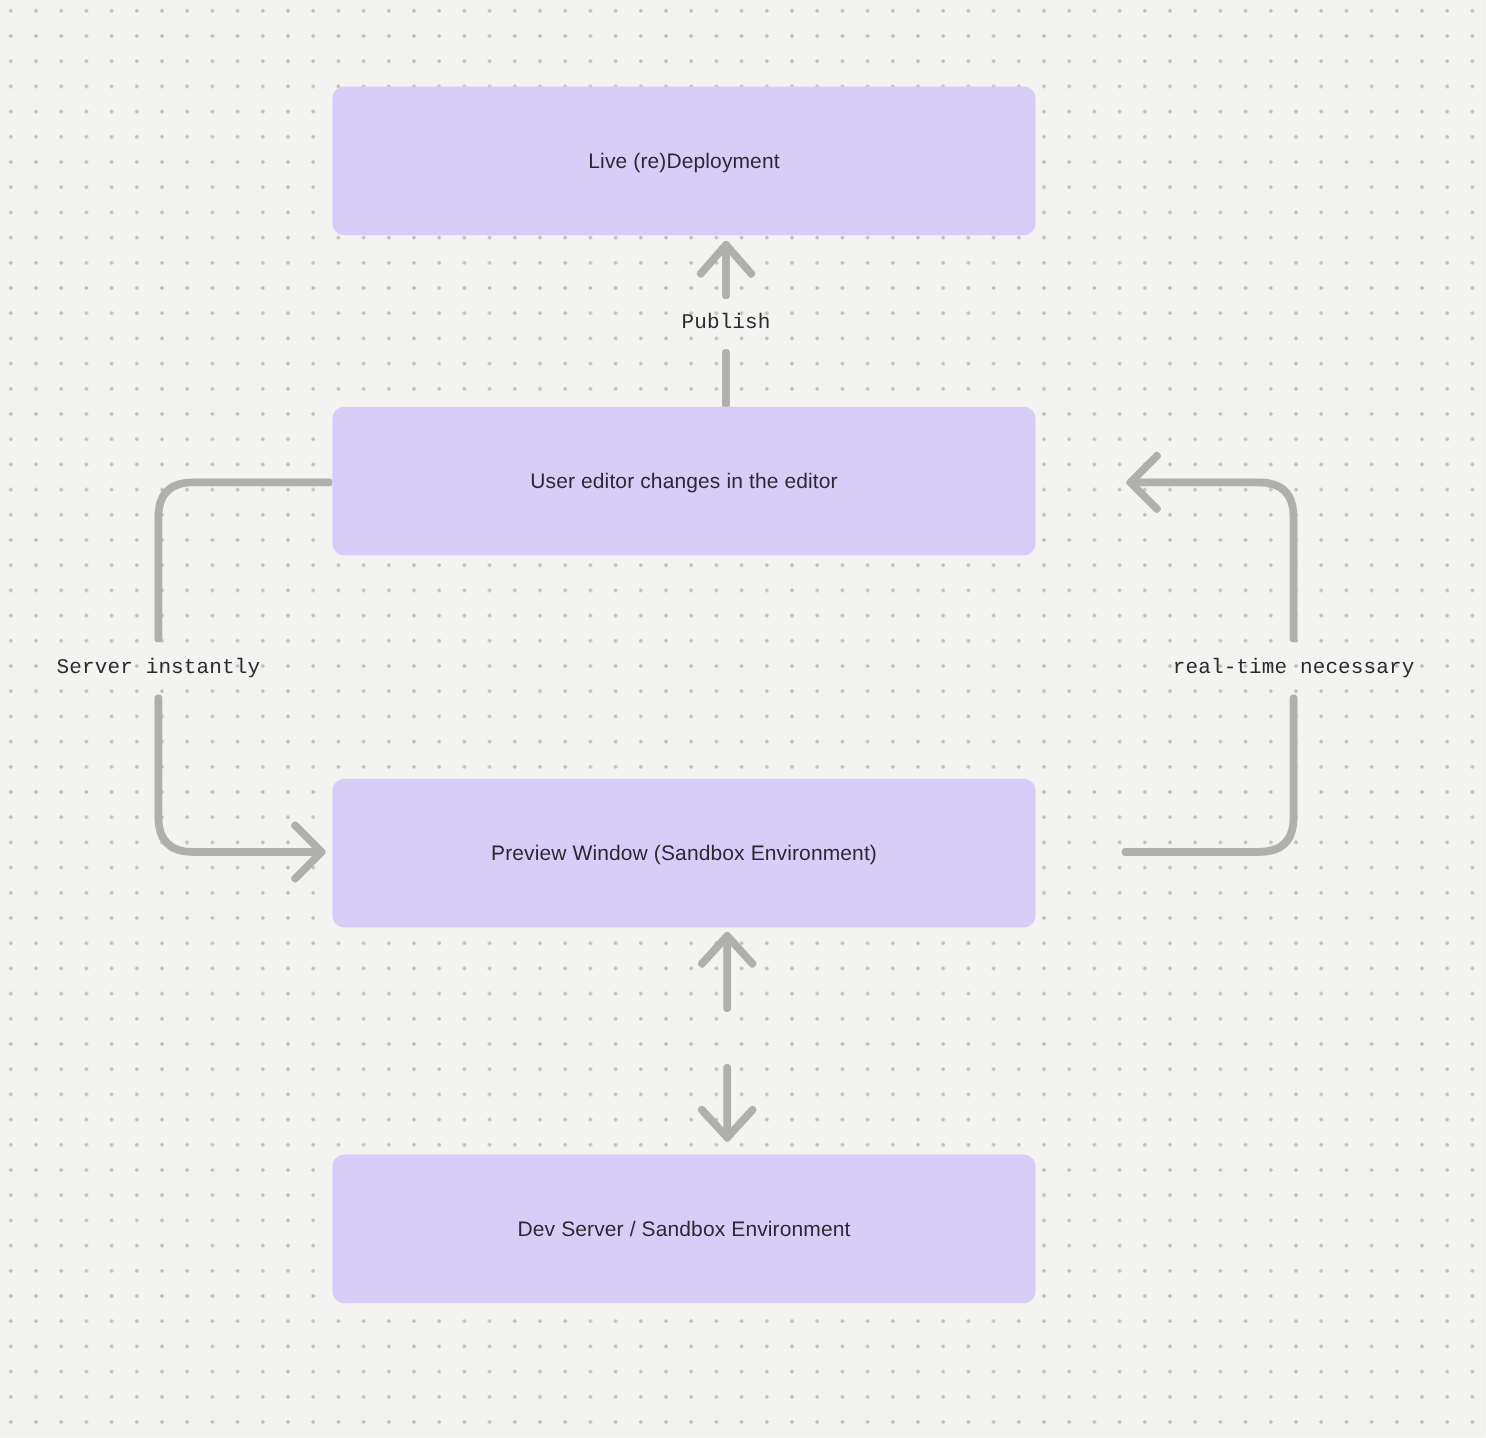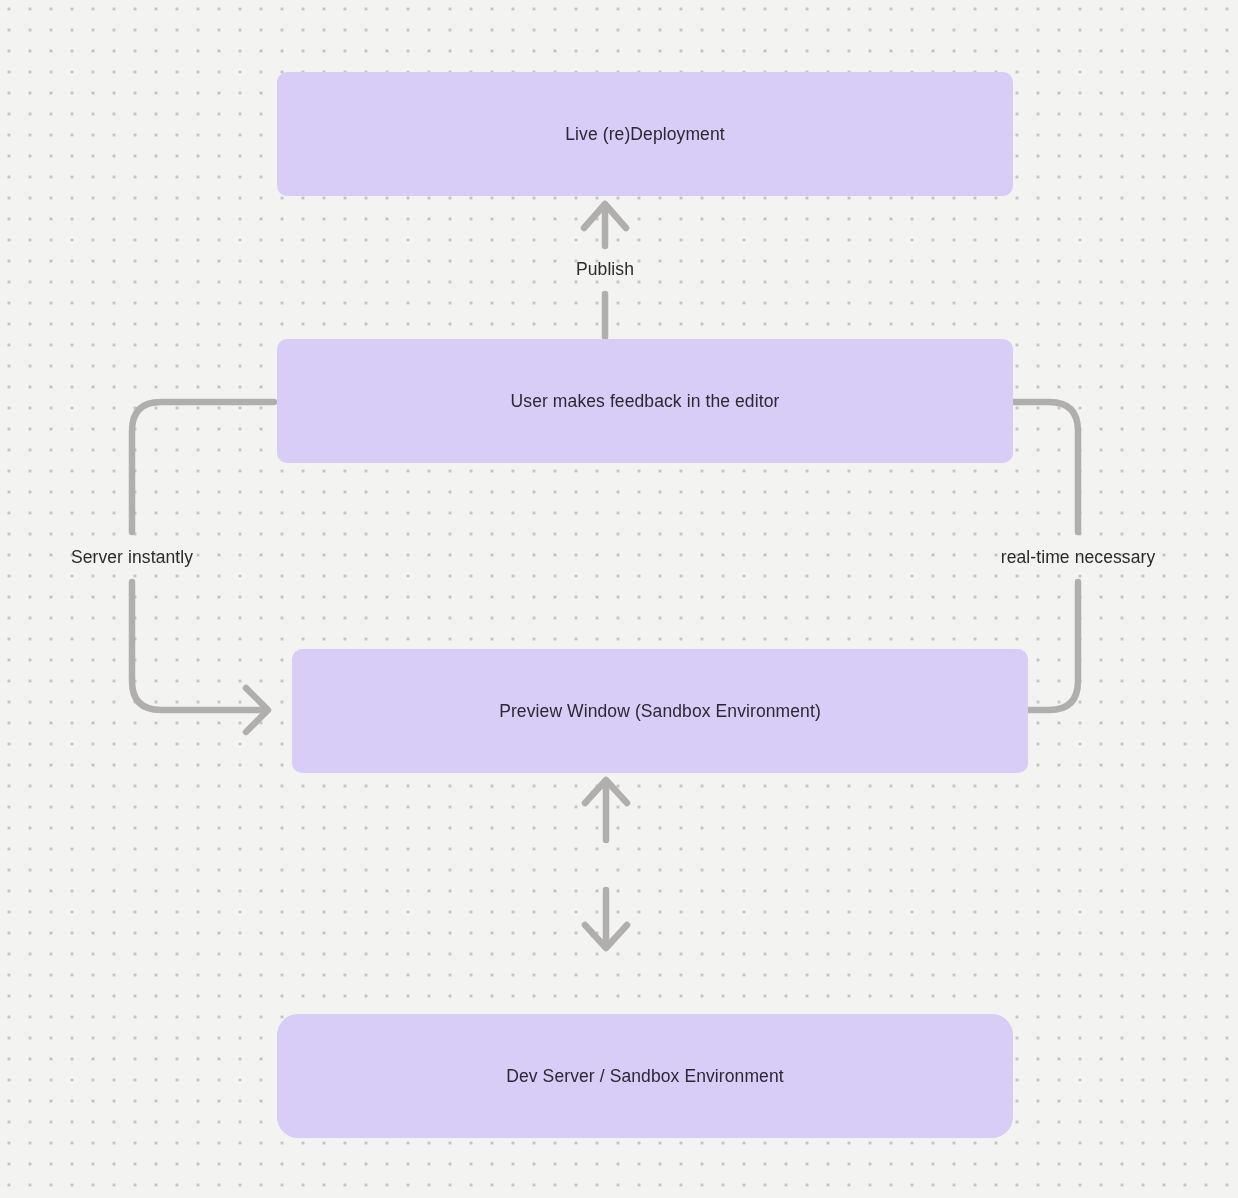--- a/index.html
+++ b/index.html
@@ -35,43 +35,44 @@
     stroke: var(--arrow);
     stroke-width: 6.5;
     fill: none;
     stroke-linecap: round;
     stroke-linejoin: round;
   }
 
   .node {
     position: absolute;
     left: 277px;
-    width: 736px;
+    width: 586px;
     height: 124px;
     background: var(--node_fill);
     border-radius: 10px;
     display: flex;
     align-items: center;
     justify-content: center;
     font-size: 17.5px;
     color: var(--node_text);
     letter-spacing: 0.1px;
   }
   .node-live    { top: 72px; }
   .node-user    { top: 339px; }
-  .node-preview { top: 649px; margin-left: 15px; }
-  .node-dev     { top: 1014px; border-radius: 21px; }
+  .node-preview { top: 649px; }
+  .node-dev     { top: 962px; }
 
   .edge-label {
     position: absolute;
     transform: translate(-50%, -50%);
     font-size: 17.5px;
     color: var(--label_text);
     white-space: nowrap;
     letter-spacing: 0.1px;
+    font-family: Liberation Mono, monospace;
   }
   .label-publish  { left: 605px;  top: 269px; }
   .label-updates  { left: 132px;  top: 557px; }
   .label-feedback { left: 1078px; top: 557px; }
   .label-spunup   { left: 606px;  top: 866px; }
 </style>
 </head>
 <body>
 
 <div class="canvas">
@@ -102,21 +103,21 @@
       <path d="M606 890 L606 946"></path>
       <path d="M585 925 L606 948 L627 925"></path>
     </g>
   </svg>
 
   <div class="node node-live">
     <span>Live (re)Deployment</span>
   </div>
 
   <div class="node node-user">
-    <span>User makes feedback in the editor</span>
+    <span>User editor changes in the editor</span>
   </div>
 
   <div class="node node-preview">
     <span>Preview Window (Sandbox Environment)</span>
   </div>
 
   <div class="node node-dev">
     <span>Dev Server / Sandbox Environment</span>
   </div>
 

